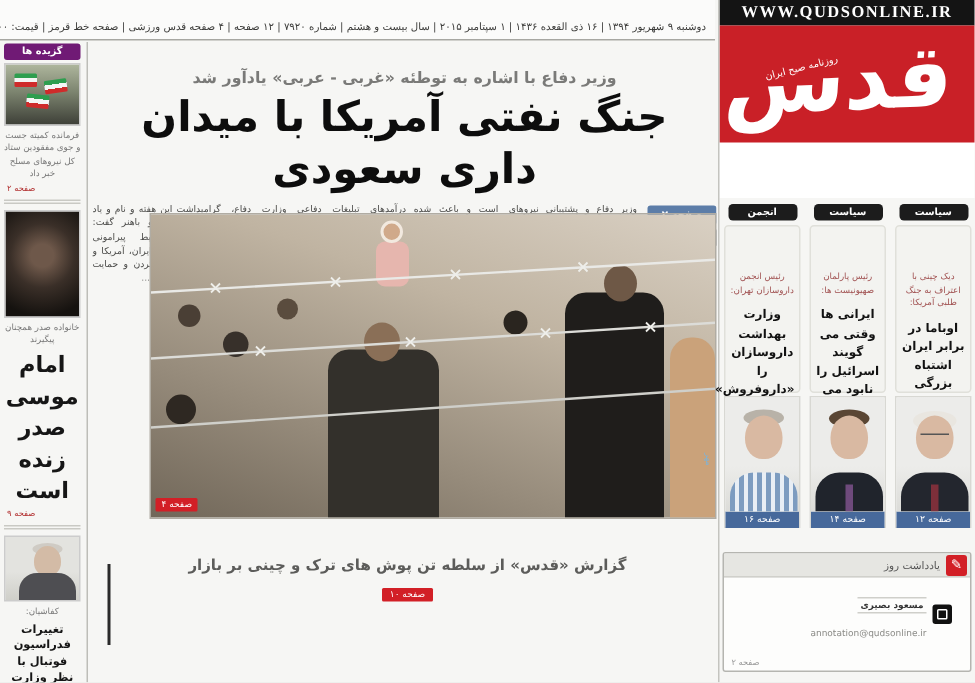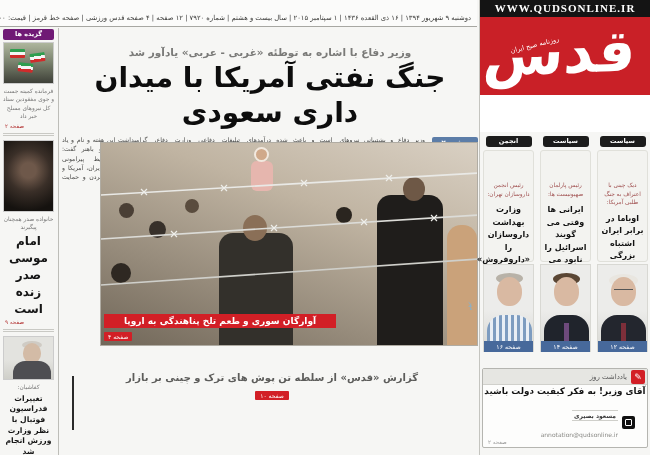--- a/index.html
+++ b/index.html
@@ -25,21 +25,21 @@
   .sb-photo { position:relative; width:100%; border:1px solid #ccc; overflow:hidden; }
   .sb-photo1 { height:42px; background:linear-gradient(180deg,#aeb69d 0%,#7d8570 45%,#3e4038 100%); }
   .flag { position:absolute; width:15px; height:9px; background:linear-gradient(180deg,#2e9e4f 0 33%,#f5f5f5 33% 66%,#cf2b2b 66% 100%); border-radius:1px; }
   .sb-photo2 { height:72px; background:radial-gradient(circle at 50% 42%, #6e584a 0 16%, #3a2f28 45%, #15120f 85%); }
   .sb-photo3 { height:44px; background:linear-gradient(180deg,#e3e3df 0 55%,#cfcfc9 100%); }
   .suit-sm { position:absolute; bottom:0; left:9px; width:38px; height:18px; background:#4e4e52; border-radius:12px 12px 0 0; }
   .head-sm { position:absolute; top:6px; left:19px; width:18px; height:20px; background:#d3bba6; border-radius:50% 50% 45% 45%; }
   .hair-sm { position:absolute; top:4px; left:18px; width:20px; height:8px; background:#cfcbc4; border-radius:50%; }
   .sb-kicker { font-size:5.8px; color:#777; text-align:center; line-height:1.45; margin-top:3px; }
   .sb-head { font-size:7.6px; font-weight:bold; color:#161616; text-align:center; line-height:1.4; margin-top:2px; }
-  .sb-head.big { font-size:12px; }
+  .sb-head.big { font-size:15px; }
   .sb-tag { font-size:5.6px; color:#b23030; text-align:left; margin:2px 2px 0 2px; }
   .sb-sep { border-top:1px solid #c9c9c4; border-bottom:1px solid #c9c9c4; height:3px; margin:4px 0; }
 
   
   .lead { position:absolute; left:62px; top:46px; width:416px; }
   .lead-kicker { text-align:center; font-size:10.5px; font-weight:bold; color:#7a7a78; }
   .lead-head { text-align:center; font-size:28px; font-weight:bold; color:#0d0d0d; line-height:1.25; letter-spacing:-0.5px; margin-top:2px; }
   .lead-cols { display:flex; gap:7px; margin-top:5px; height:52px; overflow:hidden; }
   .lead-tagcol { width:46px; flex:none; padding-top:2px; }
   .chip { display:block; width:100%; height:13px; line-height:13px; text-align:center; color:#fff; font-size:6.8px; font-weight:bold; border-radius:2px; }
@@ -184,21 +184,20 @@
         <path d="M40 46 l6 6 M46 46 l-6 6"></path>
           <path d="M120 42 l6 6 M126 42 l-6 6"></path>
         <path d="M200 37 l6 6 M206 37 l-6 6"></path>
           <path d="M285 32 l6 6 M291 32 l-6 6"></path>
         <path d="M70 88 l6 6 M76 88 l-6 6"></path>
           <path d="M170 82 l6 6 M176 82 l-6 6"></path>
         <path d="M260 76 l6 6 M266 76 l-6 6"></path>
           <path d="M330 72 l6 6 M336 72 l-6 6"></path>
       </g>
     </svg>
-    <div class="banner">آوارگان سوری و طعم تلخ پناهندگی به اروپا</div>
     <div class="banner-tag">صفحه ۴</div>
     <div class="photo-credit">مهر</div>
   </div>
 
   <div class="bottom-rule"></div>
   <div class="bottom-story">
     <div class="bs-kicker">گزارش «قدس» از سلطه تن پوش های ترک و چینی بر بازار</div>
     <span class="bs-tag">صفحه ۱۰</span>
   </div>
 
@@ -254,21 +253,20 @@
       </div>
       <div class="p-tag">صفحه ۱۶</div>
     </div>
   </div>
 
   <div class="note">
     <div class="note-bar">
       <span class="note-icon">✎</span>
       <span class="note-label">یادداشت روز</span>
     </div>
-    <div class="note-line">آقای وزیر! به فکر کیفیت دولت باشید</div>
     <div class="note-author-row">
       <span class="note-mark"></span>
       <span>
         <span class="note-author">مسعود بصیری</span><br>
         <span class="note-email">annotation@qudsonline.ir</span>
       </span>
     </div>
     <div class="note-tag">صفحه ۲</div>
   </div>
 

